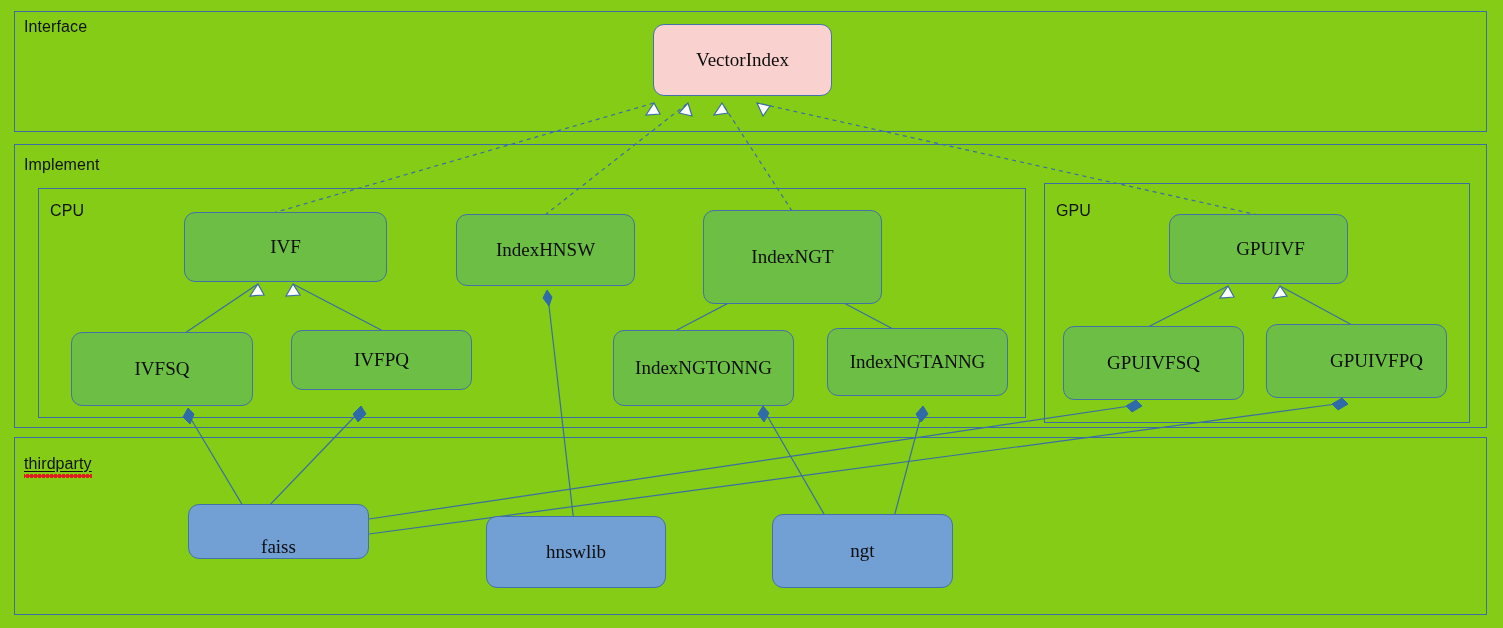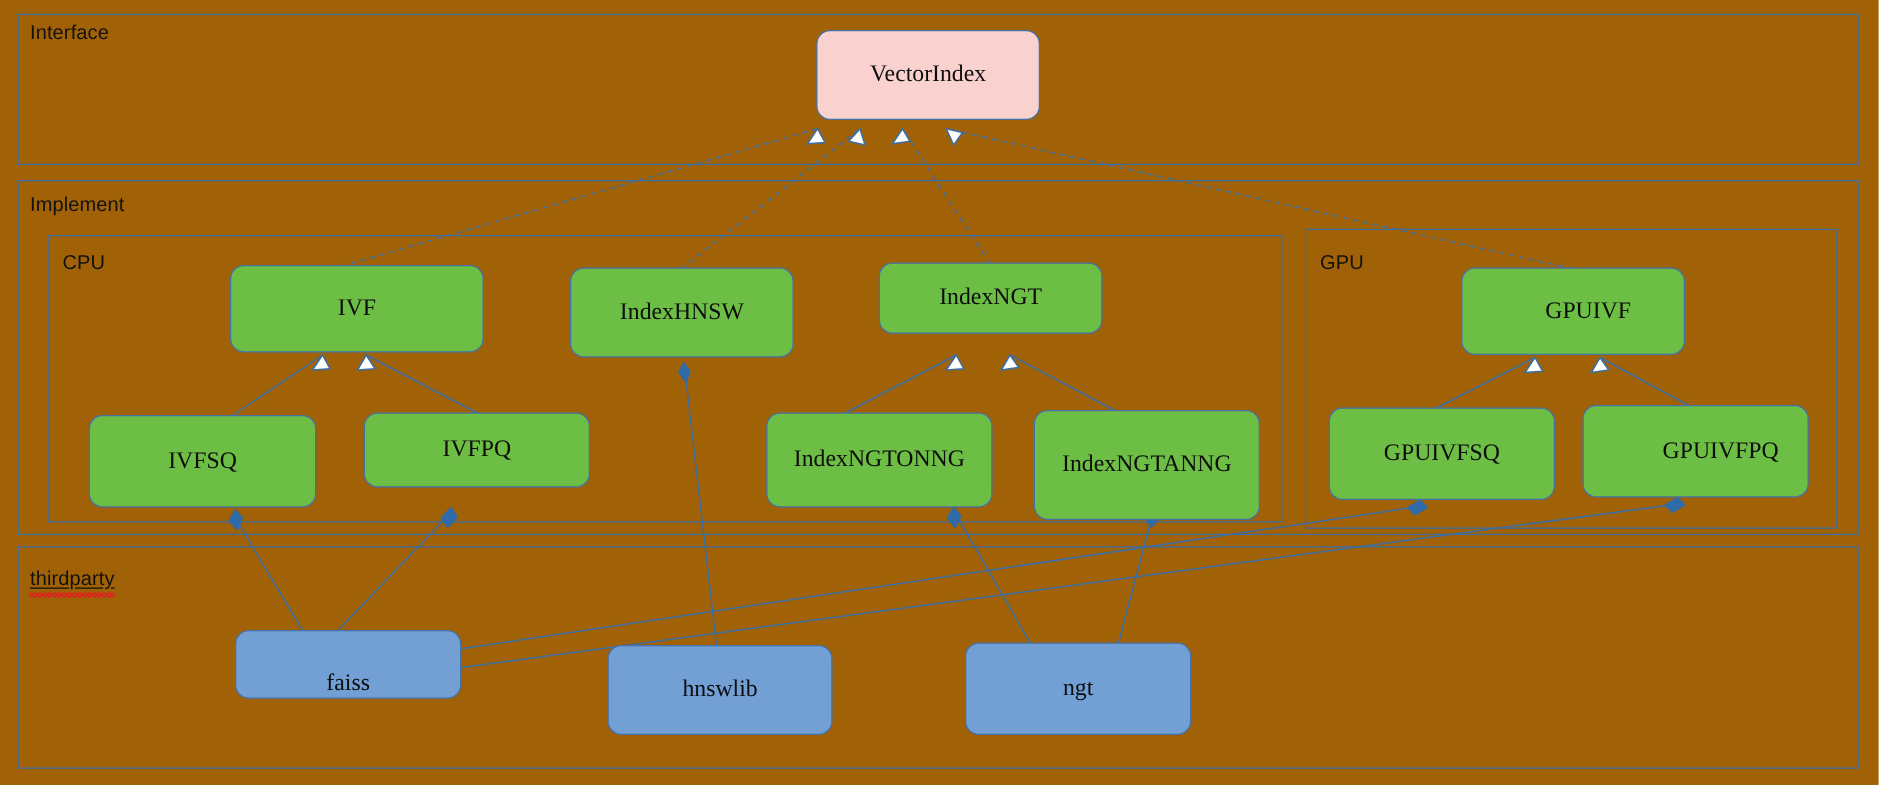--- a/index.html
+++ b/index.html
@@ -1,17 +1,17 @@
 <!DOCTYPE html>
 <html><head>
 <meta charset="utf-8">
 <style>
   html,body{margin:0;padding:0;background:#ffffff;}
   body{width:1503px;height:628px;font-family:"Liberation Sans",sans-serif;}
-  #stage{position:relative;width:1503px;height:628px;overflow:hidden;background:#a16207;}
+  #stage{position:relative;width:1503px;height:628px;overflow:hidden;background:#84cc16;}
 
   
   .frame{position:absolute;border:1px solid #3a6ea5;background:transparent;box-sizing:border-box;}
   .frame-label{position:absolute;font-family:"Liberation Sans",sans-serif;font-size:16px;color:#111;
                 white-space:nowrap;letter-spacing:.1px;}
   .frame-label.misspelled{text-decoration:underline;text-decoration-color:#111;text-underline-offset:2px;}
   .squiggle{position:absolute;height:4px;width:100%;left:0;bottom:-5px;
             background-image:repeating-linear-gradient(135deg,#e02020 0 1px,transparent 1px 2px),
                              repeating-linear-gradient(45deg,#e02020 0 1px,transparent 1px 2px);
             background-size:4px 4px;background-repeat:repeat-x;}
@@ -111,41 +111,41 @@
   </div>
 
   <div class="node impl" style="left:184px;top:212px;width:203px;height:70px;">
     <span>IVF</span>
   </div>
 
   <div class="node impl" style="left:456px;top:214px;width:179px;height:72px;">
     <span>IndexHNSW</span>
   </div>
 
-  <div class="node impl" style="left:703px;top:210px;width:179px;height:57px;justify-content:center;">
+  <div class="node impl" style="left:703px;top:210px;width:179px;height:94px;justify-content:center;">
     <span>IndexNGT</span>
   </div>
 
   <div class="node impl" style="left:1169px;top:214px;width:179px;height:70px;padding-left:24px;">
     <span>GPUIVF</span>
   </div>
 
   <div class="node impl" style="left:71px;top:332px;width:182px;height:74px;">
     <span>IVFSQ</span>
   </div>
 
   <div class="node impl" style="left:291px;top:330px;width:181px;height:60px;">
     <span>IVFPQ</span>
   </div>
 
   <div class="node impl" style="left:613px;top:330px;width:181px;height:76px;">
     <span>IndexNGTONNG</span>
   </div>
 
-  <div class="node impl" style="left:827px;top:328px;width:181px;height:88px;">
+  <div class="node impl" style="left:827px;top:328px;width:181px;height:68px;">
     <span>IndexNGTANNG</span>
   </div>
 
   <div class="node impl" style="left:1063px;top:326px;width:181px;height:74px;">
     <span>GPUIVFSQ</span>
   </div>
 
   <div class="node impl" style="left:1266px;top:324px;width:181px;height:74px;padding-left:40px;">
     <span>GPUIVFPQ</span>
   </div>

